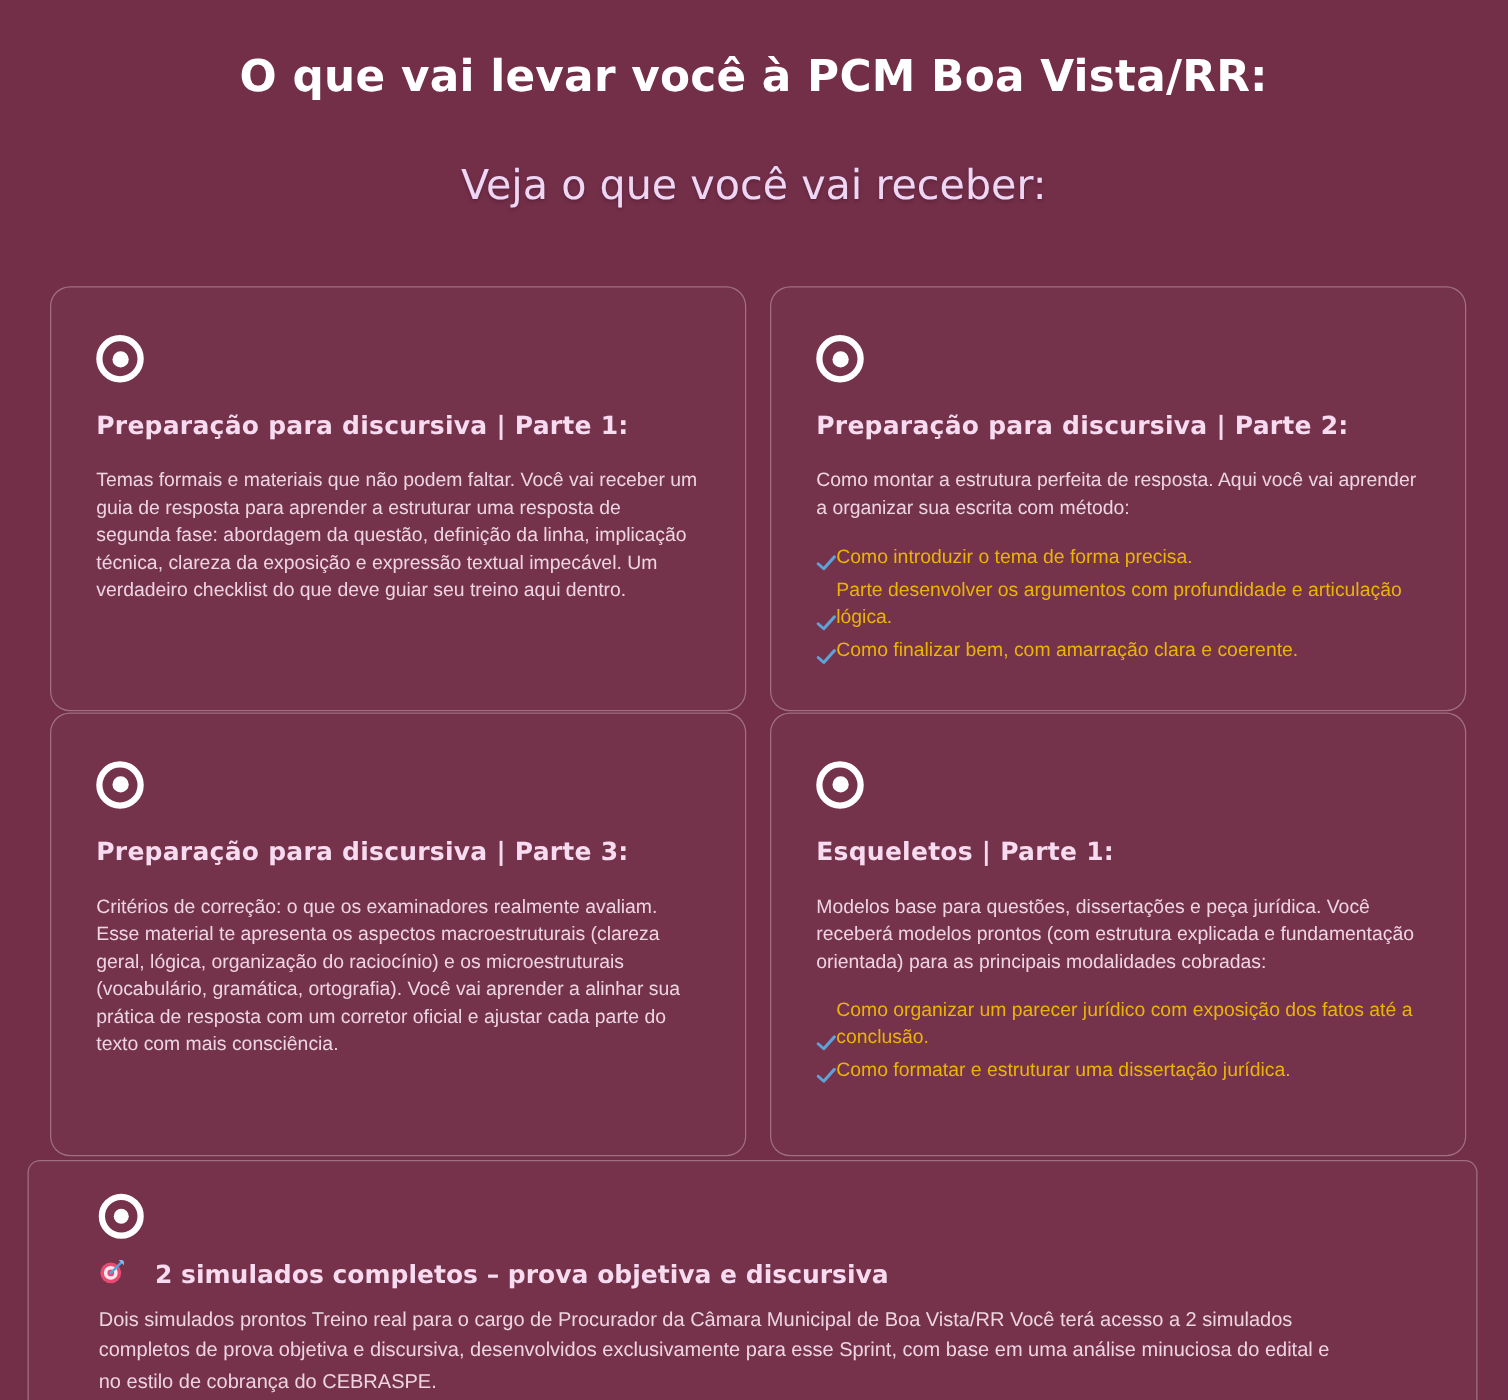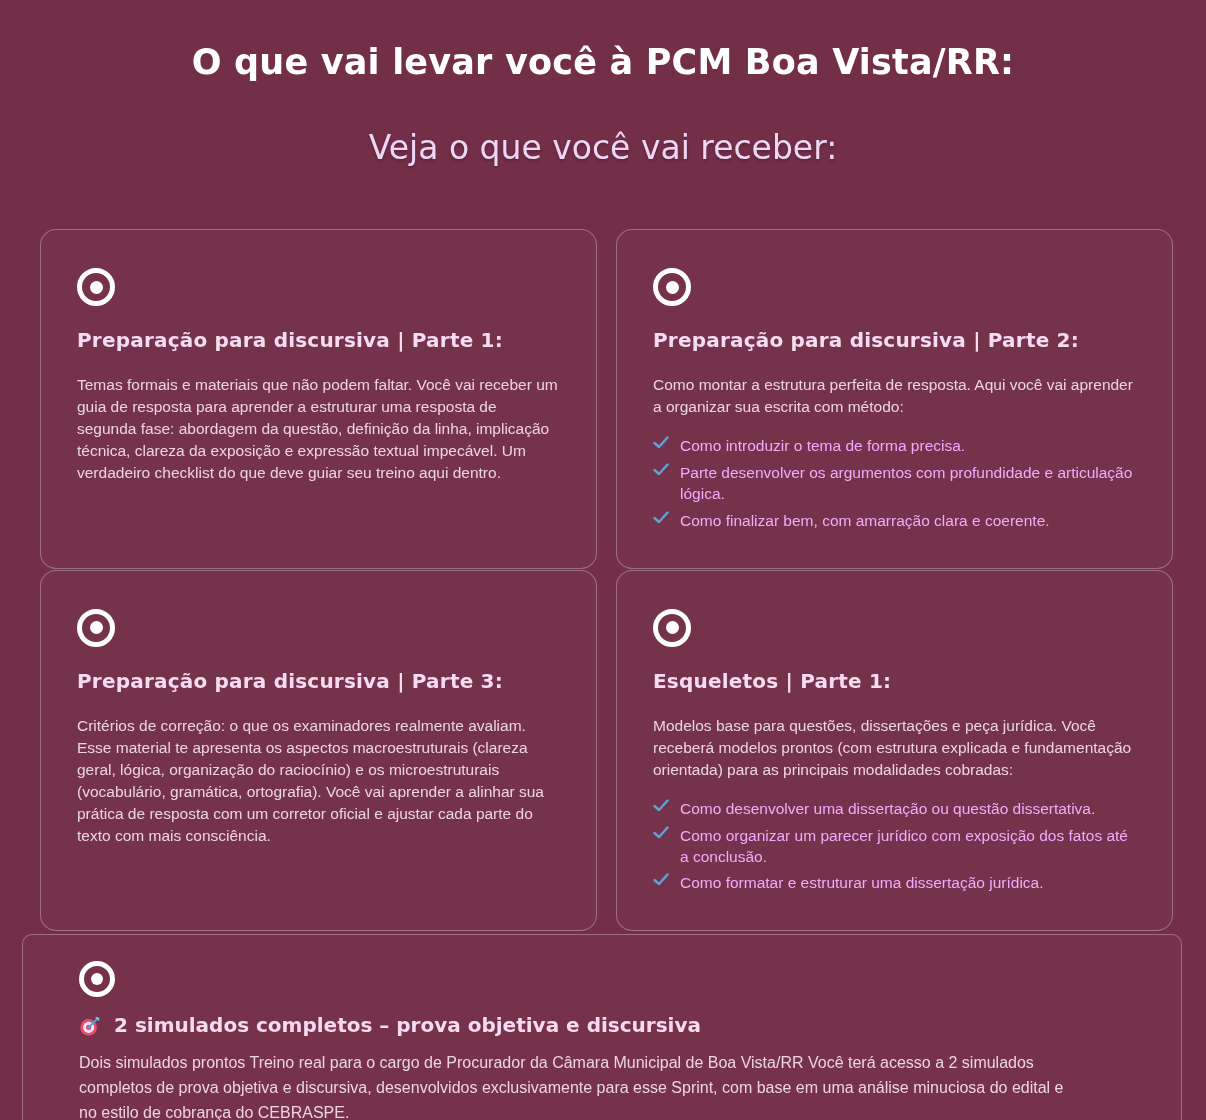--- a/index.html
+++ b/index.html
@@ -41,39 +41,39 @@
     font-family:"DejaVu Sans", sans-serif;
     font-size:20px; font-weight:bold; color:#F7DBF0;
     margin-top:22px; letter-spacing:.2px;
   }
   .card p.body {
     margin-top:22px; font-size:15.5px; line-height:1.42; color:#ECD5E1;
     max-width:490px;
   }
   ul.checklist { list-style:none; margin-top:18px; }
   ul.checklist li {
-    display:flex; align-items:flex-start; gap:11px;
+    display:flex; align-items:flex-end; 
     margin-bottom:6px;
-    font-size:15.5px; line-height:1.35; color:#f0abfc;
+    font-size:15.5px; line-height:1.35; color:#eab308;
   }
   ul.checklist li svg { flex:0 0 auto; }
   .wide-card {
     width:1160px; min-height:204px;
     margin:3px 0 0 22px;
     border:1px solid rgba(255,255,255,.3);
     border-radius:10px;
     background:rgba(255,255,255,.015);
     padding:26px 100px 30px 56px;
   }
   .wide-card .bullseye { width:36px; height:36px; border-width:5px; }
   .wide-card .bullseye .dot { width:12px; height:12px; }
   .wide-card h3 {
     font-family:"DejaVu Sans", sans-serif;
     font-size:20px; font-weight:bold; color:#F7DBF0;
-    margin-top:16px; display:flex; align-items:flex-end; gap:14px;
+    margin-top:16px; display:flex; align-items:flex-start; gap:24px;
   }
   .wide-card p.body {
     margin-top:14px; font-size:16px; line-height:1.55; color:#ECD5E1;
   }
 </style>
 </head>
 <body>
 
 <header class="hero">
   <h1>O que vai levar você à PCM Boa Vista/RR:</h1>
@@ -130,26 +130,20 @@
     <div class="bullseye">
         <div class="dot"></div>
       </div>
     <h3>Esqueletos | Parte 1:</h3>
     <p class="body">Modelos base para questões, dissertações e peça jurídica. Você receberá modelos prontos (com estrutura explicada e fundamentação orientada) para as principais modalidades cobradas:</p>
     <ul class="checklist">
       <li>
         <svg width="16" height="13" viewBox="0 0 16 13">
             <polyline points="1.5,7 6,11 14.5,1.5" fill="none" stroke="#5EA3D8" stroke-width="2.4" stroke-linecap="round" stroke-linejoin="round"></polyline>
           </svg>
-        <span>Como desenvolver uma dissertação ou questão dissertativa.</span>
-      </li>
-      <li>
-        <svg width="16" height="13" viewBox="0 0 16 13">
-            <polyline points="1.5,7 6,11 14.5,1.5" fill="none" stroke="#5EA3D8" stroke-width="2.4" stroke-linecap="round" stroke-linejoin="round"></polyline>
-          </svg>
         <span>Como organizar um parecer jurídico com exposição dos fatos até a conclusão.</span>
       </li>
       <li>
         <svg width="16" height="13" viewBox="0 0 16 13">
             <polyline points="1.5,7 6,11 14.5,1.5" fill="none" stroke="#5EA3D8" stroke-width="2.4" stroke-linecap="round" stroke-linejoin="round"></polyline>
           </svg>
         <span>Como formatar e estruturar uma dissertação jurídica.</span>
       </li>
     </ul>
   </section>

